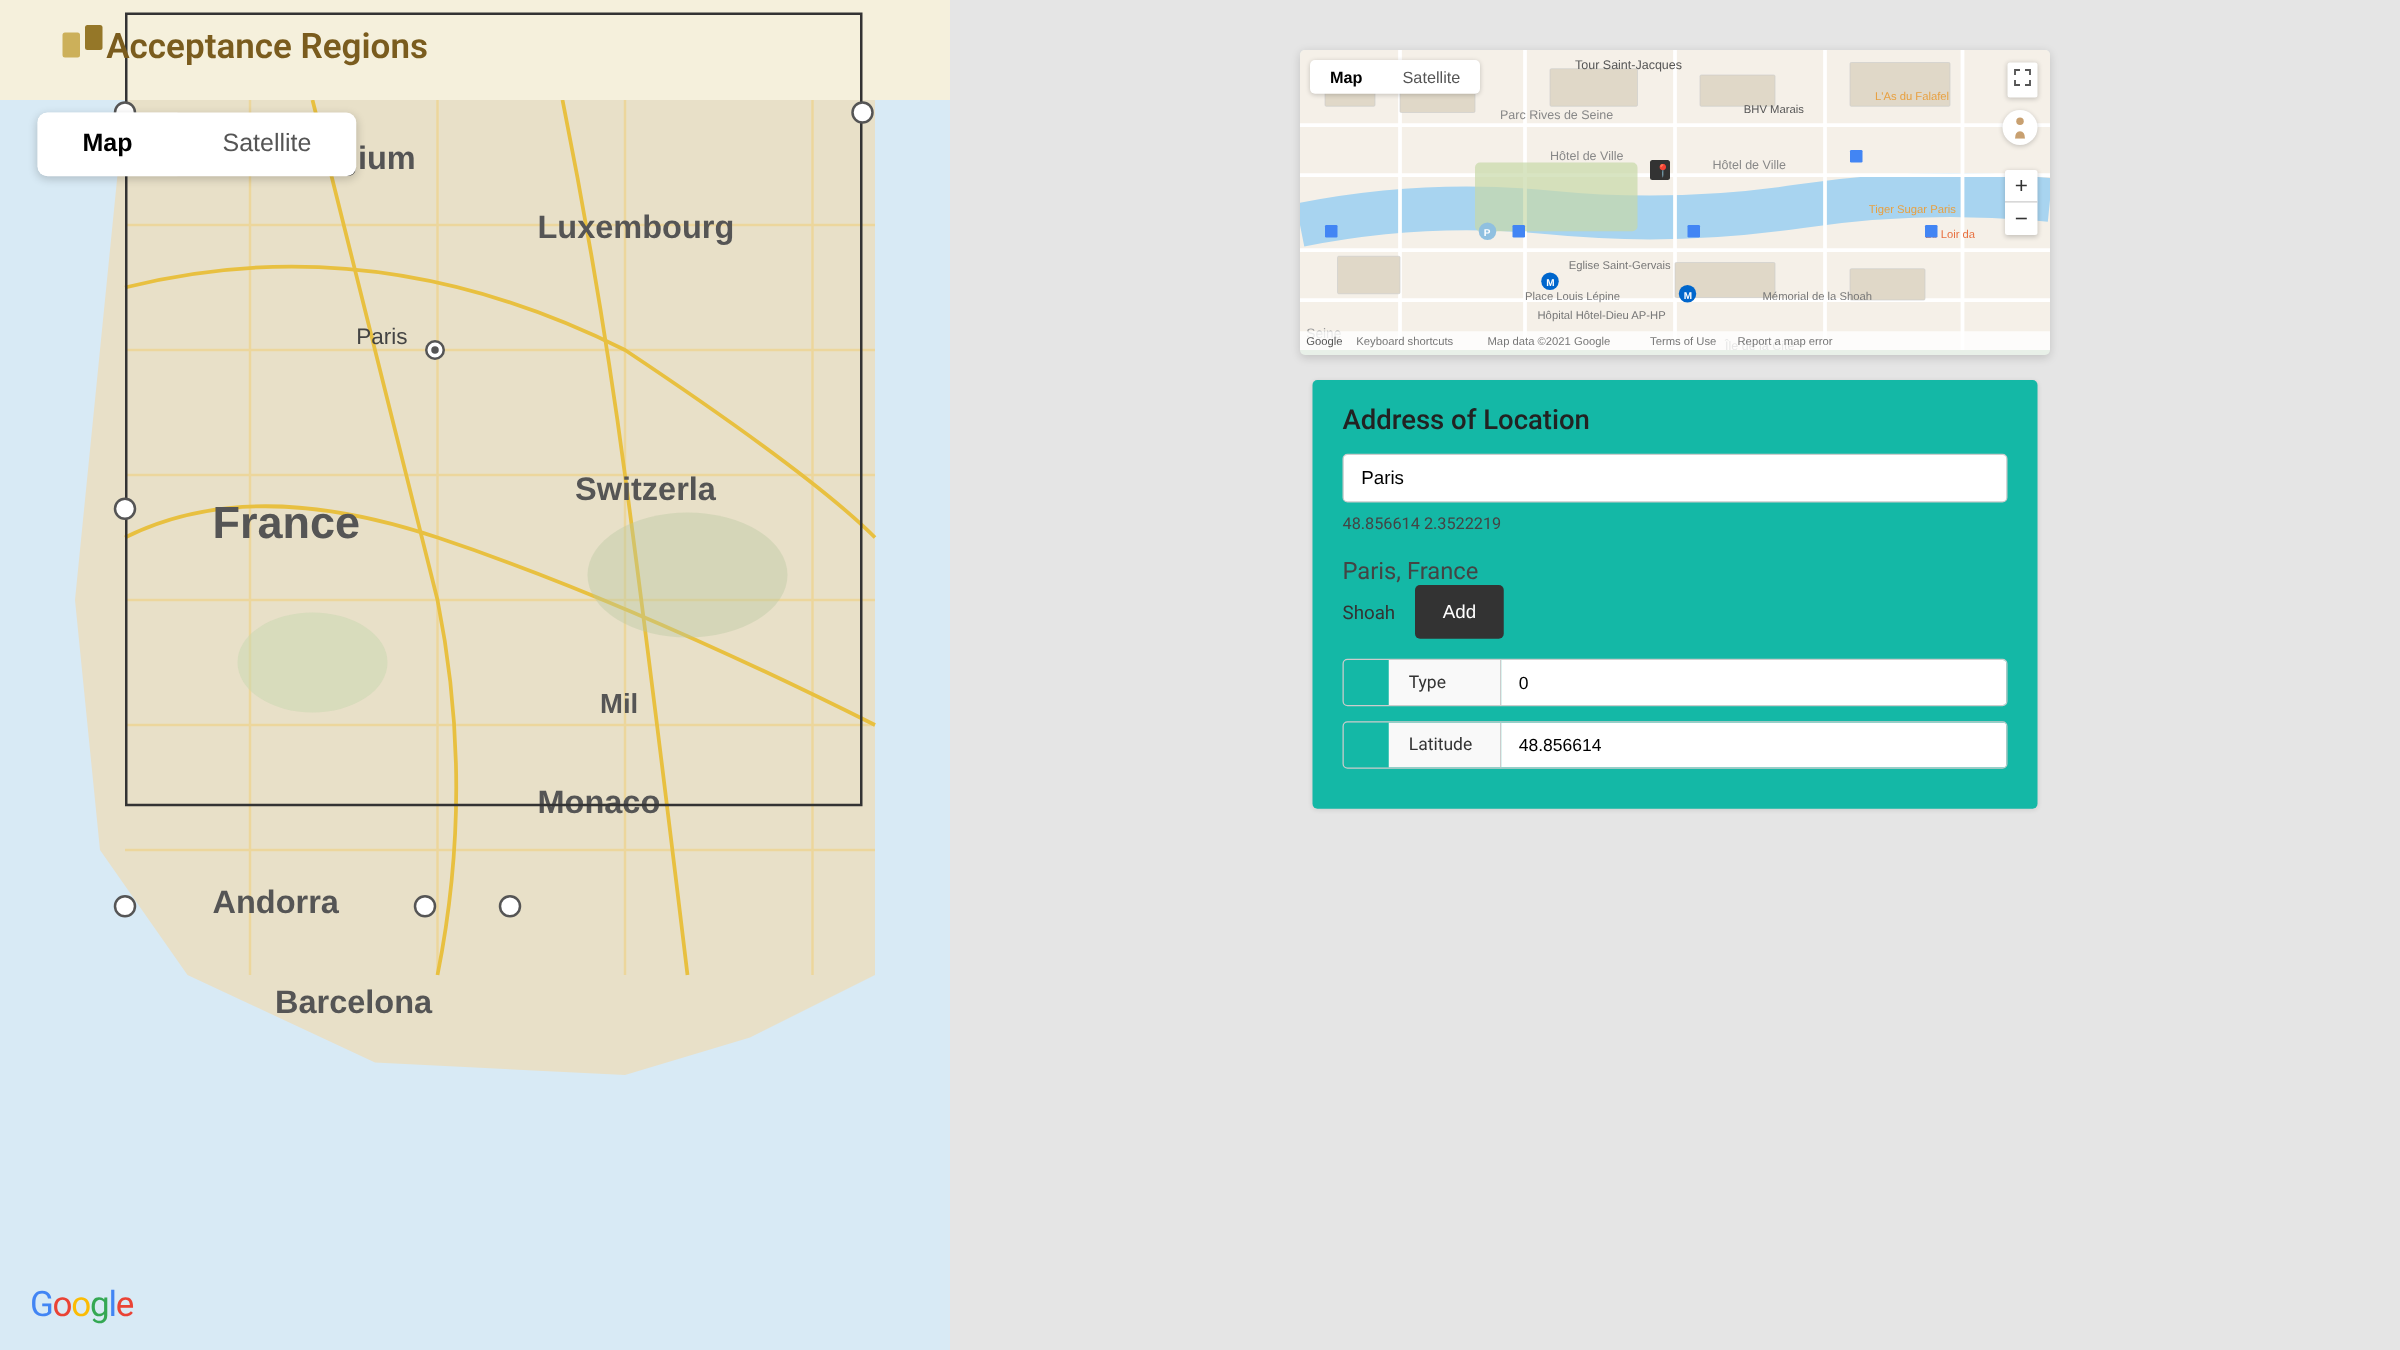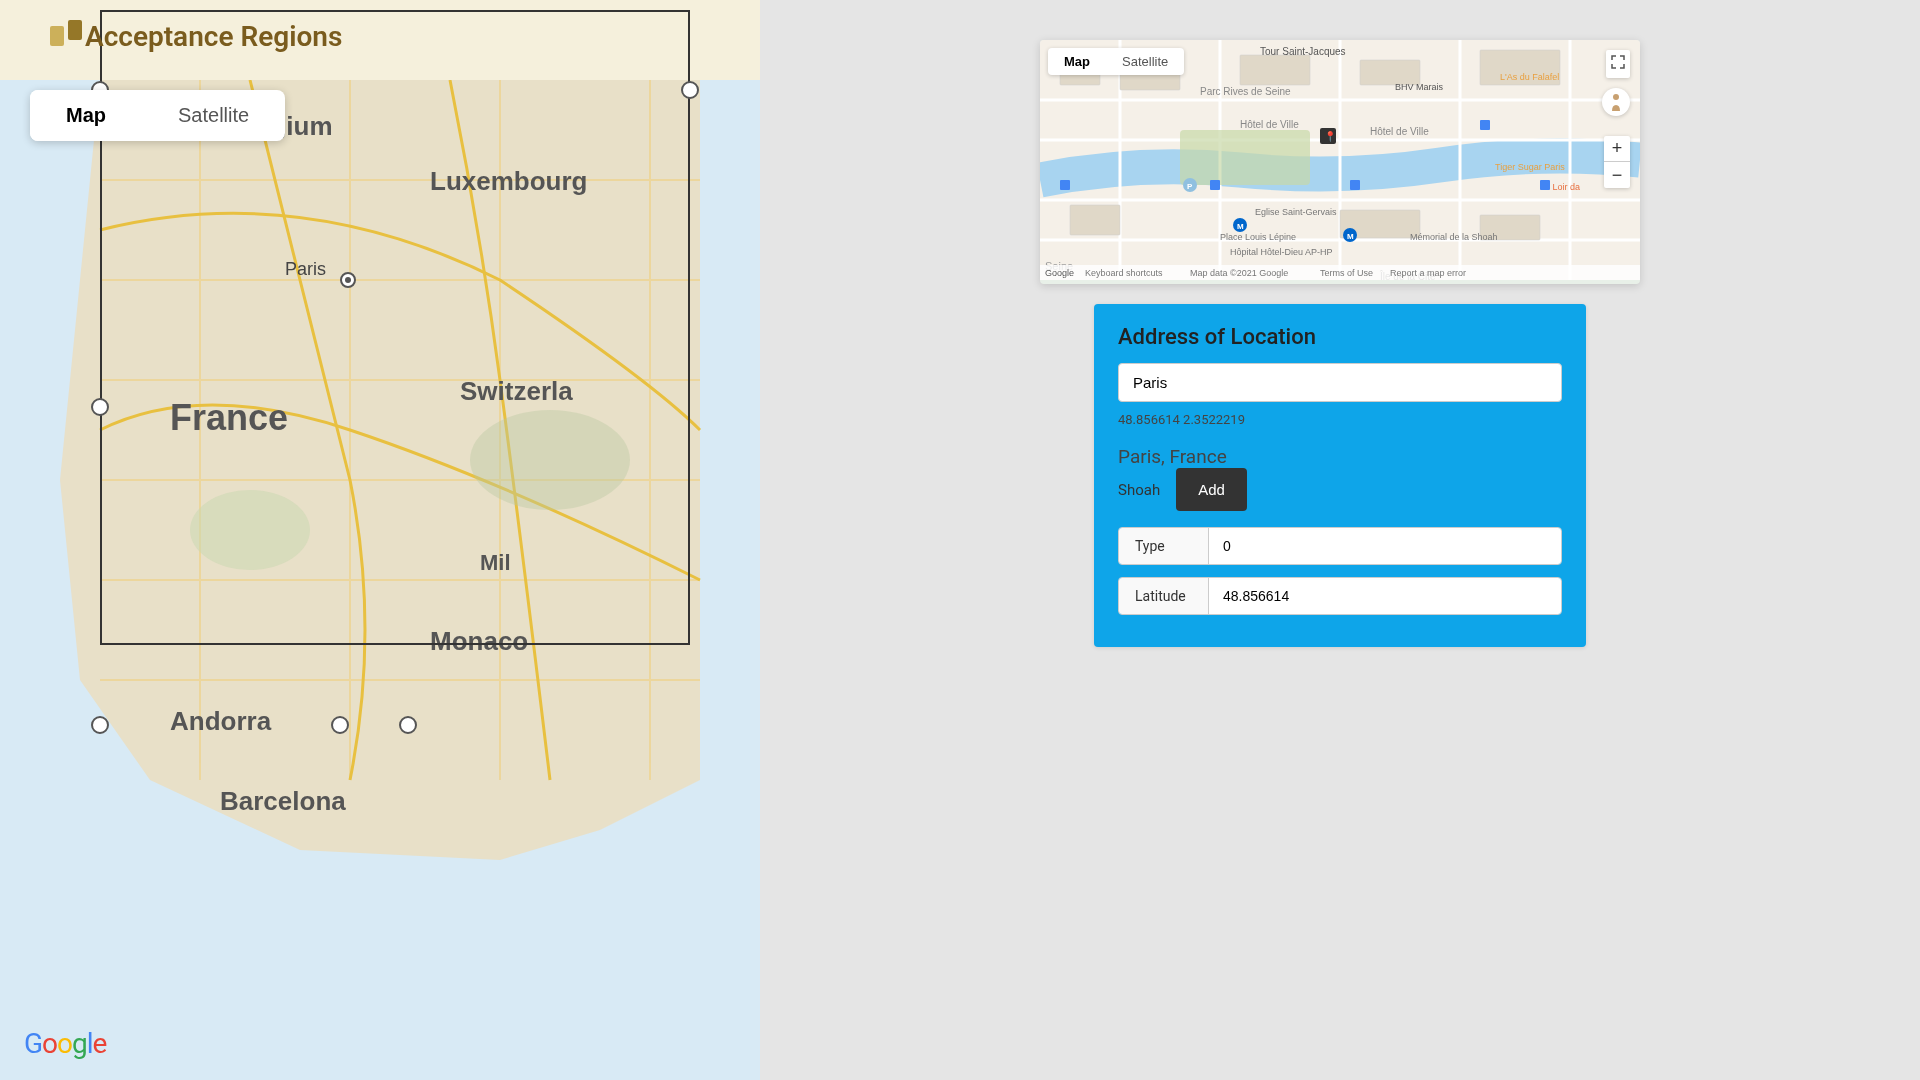--- a/index.html
+++ b/index.html
@@ -215,22 +215,22 @@
       height: 28px;
       display: flex;
       align-items: center;
       justify-content: center;
       cursor: pointer;
       box-shadow: 0 1px 4px rgba(0,0,0,0.2);
     }
 
     
     .address-form {
-      width: 492px;
-      background: #0ea5e9;
+      width: 580px;
+      background: #14b8a6;
       border-radius: 4px;
       padding: 20px 24px;
       box-shadow: 0 1px 4px rgba(0,0,0,0.1);
     }
 
     .address-title {
       font-size: 22px;
       font-weight: 500;
       color: #222;
       margin-bottom: 14px;
@@ -280,20 +280,21 @@
       cursor: pointer;
     }
 
     .field-row {
       display: flex;
       align-items: center;
       border: 1px solid #ccc;
       border-radius: 4px;
       margin-bottom: 12px;
       overflow: hidden;
+      padding-left: 36px;
     }
 
     .field-label {
       padding: 10px 16px;
       font-size: 14px;
       color: #333;
       background: #f9f9f9;
       border-right: 1px solid #ccc;
       min-width: 90px;
       white-space: nowrap;

